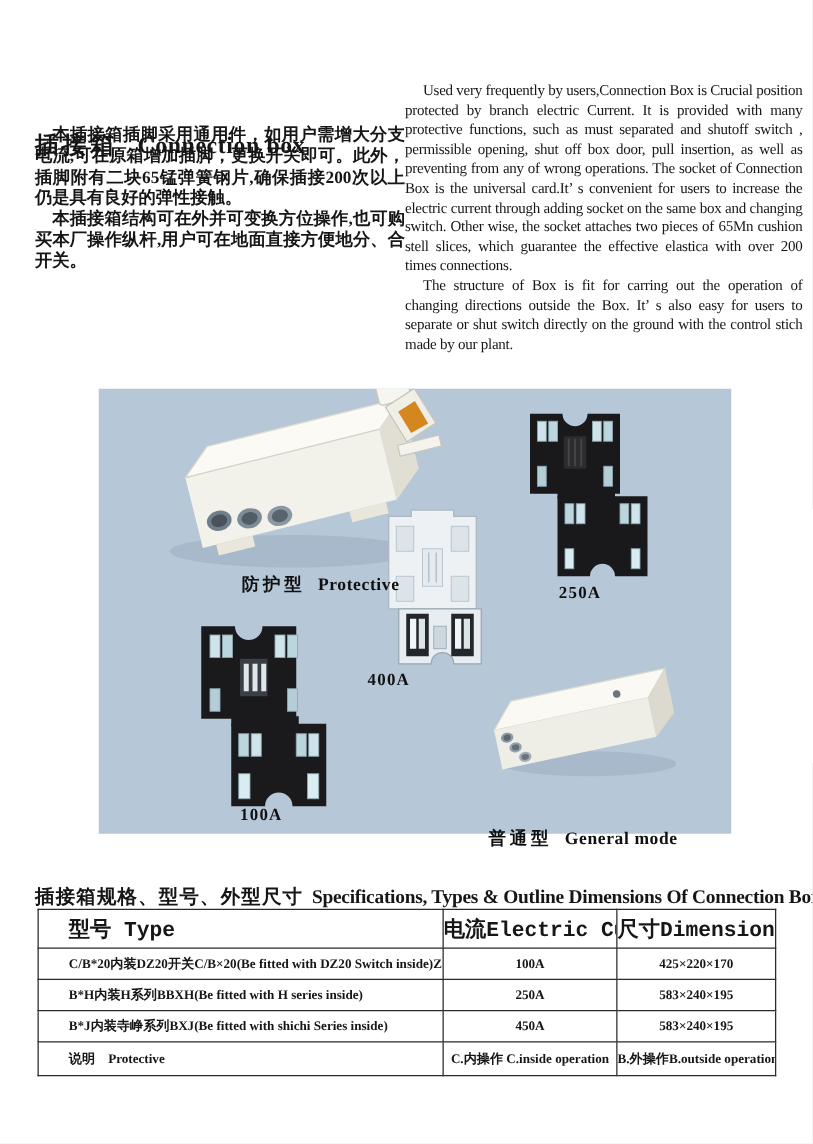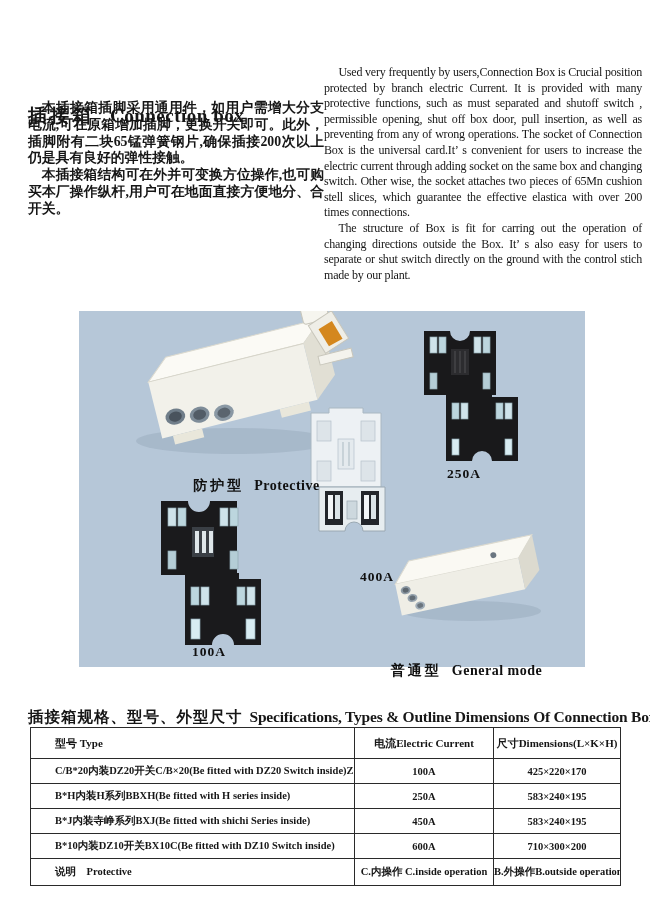--- a/index.html
+++ b/index.html
@@ -32,41 +32,41 @@
     position:absolute;left:79px;top:311px;width:506px;height:356px;
     background:#b6c7d8;
   }
   .gallery svg{position:absolute;left:0;top:0;}
   .g-label{
     position:absolute;font-weight:bold;color:#101010;white-space:nowrap;
     font-size:13.5px;letter-spacing:1px;
   }
   .g-label .zh{letter-spacing:3px;font-size:14px;}
   .g-label .en{margin-left:10px;letter-spacing:0.5px;font-size:14px;}
-  .lbl-protective{left:70px;top:166px;width:215px;text-align:center;}
+  .lbl-protective{left:70px;top:148px;width:215px;text-align:center;}
   .lbl-250a{left:330px;top:155px;width:110px;text-align:center;}
-  .lbl-400a{left:215px;top:258px;width:100px;text-align:right;}
+  .lbl-400a{left:215px;top:225px;width:100px;text-align:left;}
   .lbl-100a{left:80px;top:333px;width:100px;text-align:center;}
   .lbl-general{left:300px;top:331px;width:175px;text-align:center;margin-top:20px;}
   
   .spec-heading{
     position:absolute;left:28px;top:694px;width:620px;
     font-size:15.5px;font-weight:bold;white-space:nowrap;
   }
   .spec-heading .zh{letter-spacing:1px;}
   .spec-heading .en{margin-left:7px;letter-spacing:-0.2px;}
   table.spec{
     position:absolute;left:30px;top:727px;width:590px;
     border-collapse:collapse;table-layout:fixed;
   }
   table.spec th,table.spec td{
     border:1px solid #2a2a2a;font-weight:bold;color:#161616;
     overflow:hidden;white-space:nowrap;padding:0;
   }
-  table.spec th{height:30px;font-size:11px;}
+  table.spec th{height:30px;font-size:17px;font-family:Liberation Mono, monospace;}
   table.spec td{height:24px;font-size:10.5px;margin-left:28px;}
   .cell-type{text-align:left;padding-left:24px !important;}
   .cell-mid{text-align:center;}
   tr.footer-row td{height:26px;}
 </style>
 </head>
 <body>
 
 <div class="page">
 
@@ -223,25 +223,20 @@
       <tr>
         <td class="cell-type">B*H内装H系列BBXH(Be fitted with H series inside)</td>
         <td class="cell-mid">250A</td>
         <td class="cell-mid">583×240×195</td>
       </tr>
       <tr>
         <td class="cell-type">B*J内装寺峥系列BXJ(Be fitted with shichi Series inside)</td>
         <td class="cell-mid">450A</td>
         <td class="cell-mid">583×240×195</td>
       </tr>
-      <tr>
-        <td class="cell-type">B*10内装DZ10开关BX10C(Be fitted with DZ10 Switch inside)</td>
-        <td class="cell-mid">600A</td>
-        <td class="cell-mid">710×300×200</td>
-      </tr>
       <tr class="footer-row">
         <td class="cell-type">说明　Protective</td>
         <td class="cell-mid">C.内操作 C.inside operation</td>
         <td class="cell-mid">B.外操作B.outside operation</td>
       </tr>
     </tbody>
   </table>
 
 </div>
 

